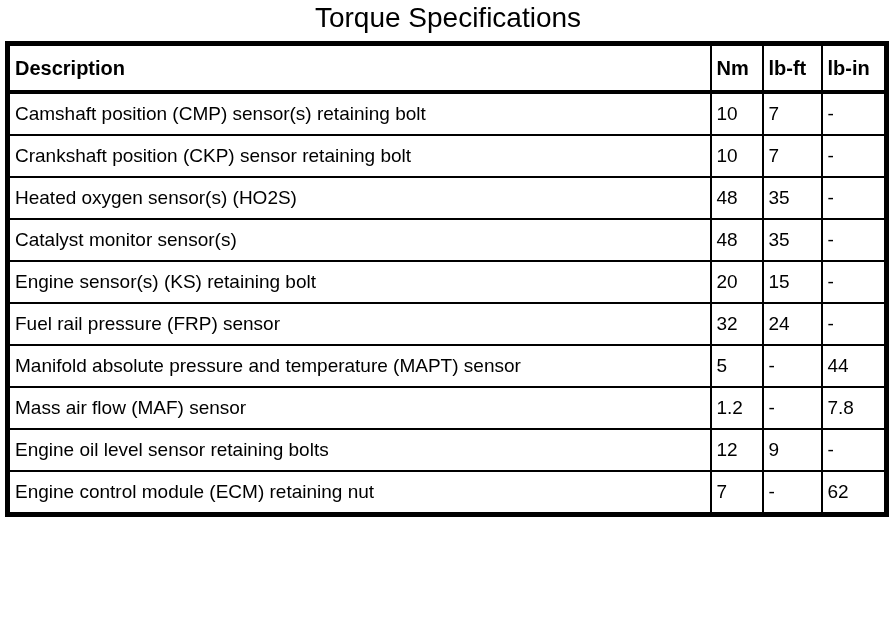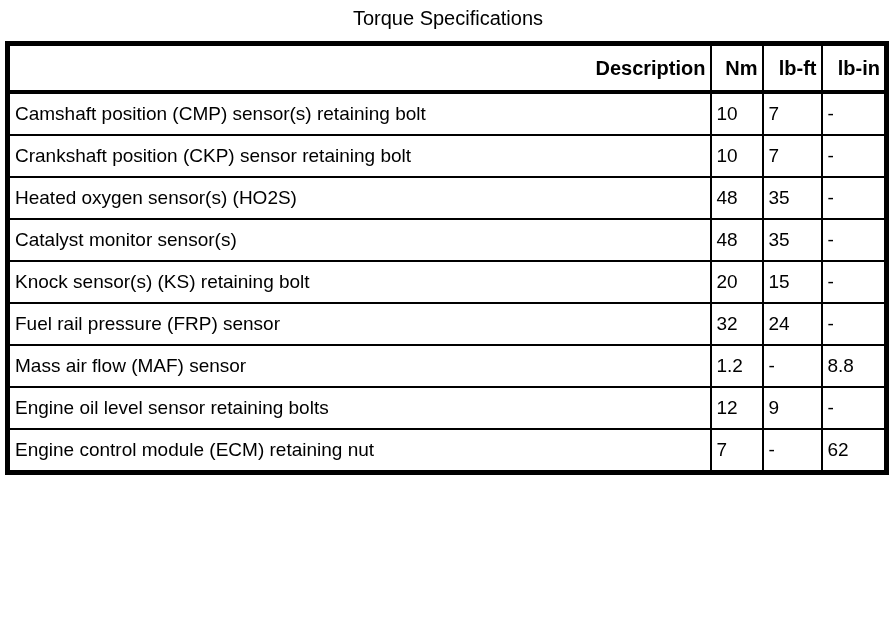--- a/index.html
+++ b/index.html
@@ -7,21 +7,21 @@
     padding: 0;
     background: #ffffff;
     width: 896px;
     height: 644px;
     font-family: "Liberation Sans", sans-serif;
     color: #000000;
     overflow: hidden;
   }
   .page-title {
     text-align: center;
-    font-size: 20px;
+    font-size: 28px;
     font-weight: 400;
     padding-top: 6px;
     height: 24px;
     line-height: 24px;
   }
   table.spec-table {
     border-collapse: collapse;
     table-layout: fixed;
     margin: 11px 0 0 5px;
     width: 884px;
@@ -36,21 +36,21 @@
     font-size: 19px;
     padding: 1px 4px 1px 5px;
     vertical-align: middle;
     white-space: nowrap;
     overflow: hidden;
   }
   thead th {
     border-bottom: 4px solid #000000;
     font-size: 20px;
     font-weight: 700;
-    text-align: right;
+    text-align: left;
     height: 42px;
   }
   tbody td {
     text-align: left;
     height: 38px;
     font-weight: 400;
     margin-left: 36px;
   }
 </style>
 </head>
@@ -92,36 +92,42 @@
       <td>35</td>
       <td>-</td>
     </tr>
     <tr>
       <td>Catalyst monitor sensor(s)</td>
       <td>48</td>
       <td>35</td>
       <td>-</td>
     </tr>
     <tr>
-      <td>Knock sensor(s) (KS) retaining bolt</td>
+      <td>Engine sensor(s) (KS) retaining bolt</td>
       <td>20</td>
       <td>15</td>
       <td>-</td>
     </tr>
     <tr>
       <td>Fuel rail pressure (FRP) sensor</td>
       <td>32</td>
       <td>24</td>
       <td>-</td>
     </tr>
     <tr>
+      <td>Manifold absolute pressure and temperature (MAPT) sensor</td>
+      <td>5</td>
+      <td>-</td>
+      <td>44</td>
+    </tr>
+    <tr>
       <td>Mass air flow (MAF) sensor</td>
       <td>1.2</td>
       <td>-</td>
-      <td>8.8</td>
+      <td>7.8</td>
     </tr>
     <tr>
       <td>Engine oil level sensor retaining bolts</td>
       <td>12</td>
       <td>9</td>
       <td>-</td>
     </tr>
     <tr>
       <td>Engine control module (ECM) retaining nut</td>
       <td>7</td>

